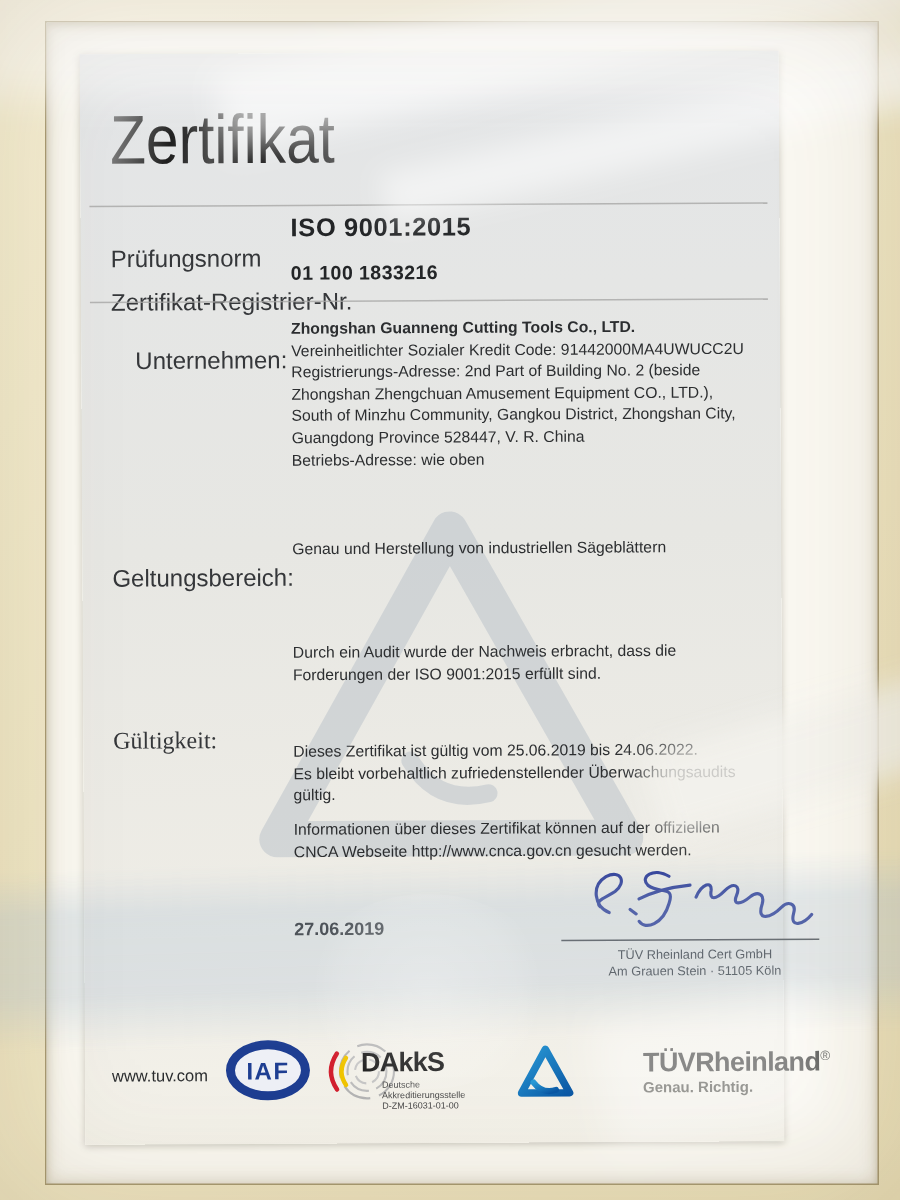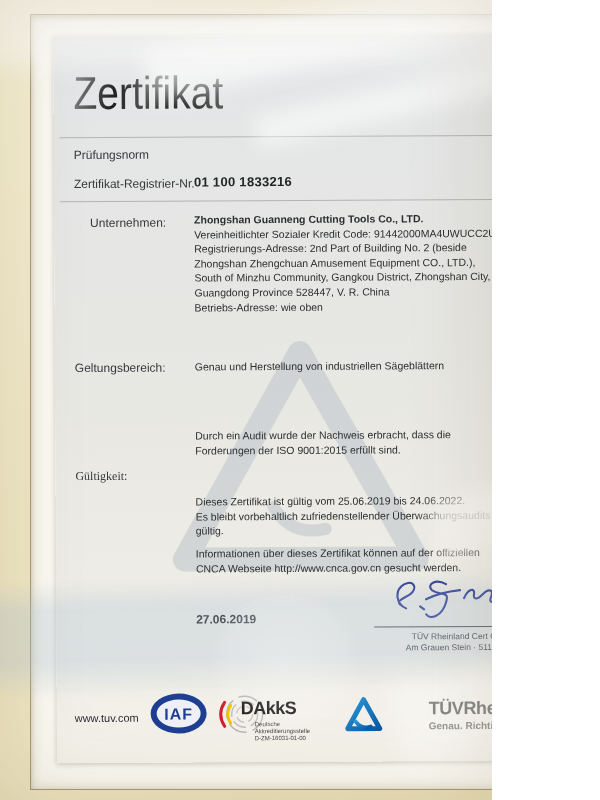--- a/index.html
+++ b/index.html
@@ -1,18 +1,18 @@
 <!DOCTYPE html>
 <html><head>
 <meta charset="utf-8">
 <style>
   * { margin:0; padding:0; box-sizing:border-box; }
   html,body { width:600px; height:800px; font-family:"Liberation Sans", sans-serif; }
   .photo {
-    position:relative; width:492px; height:800px; overflow:hidden;
+    position:relative; width:600px; height:800px; overflow:hidden;
     background: linear-gradient(135deg,#f6efd4 0%, #f0e7c6 40%, #e9deb8 100%);
   }
   .photo::after {
     content:""; position:absolute; inset:0; pointer-events:none; z-index:9;
     box-shadow: inset 0 0 90px rgba(90,70,30,0.14);
   }
   .mat {
     position:absolute; left:30px; top:14px; width:556px; height:776px;
     background:#faf8f1;
     border:1px solid #a89a72;
@@ -28,21 +28,21 @@
   .title {
     position:absolute; left:20px; top:30px;
     font-size:46px; font-weight:400; letter-spacing:0px; color:#2e2e2e;
     transform: scaleX(0.85); transform-origin:left center;
     background: linear-gradient(100deg,#8a8a8a 0%, #1f1f1f 28%, #4a4a4a 46%, #141414 66%, #5c5c5c 100%);
     -webkit-background-clip:text; background-clip:text;
     -webkit-text-fill-color:transparent;
   }
   .divider { position:absolute; left:6px; width:452px; height:1px; background:#a8a8a6; opacity:.8; }
   .d1 { top:101px; } .d2 { top:165px; }
-  .label { position:absolute; left:20px; font-size:12px; color:#35373a; }
+  .label { position:absolute; left:20px; font-size:16px; color:#35373a;margin-top:17px; }
   .val-bold { position:absolute; left:140px; font-weight:700; color:#232527; }
   .iso { top:107px; font-size:17px; letter-spacing:.4px; }
   .reg { top:139px; font-size:13px; letter-spacing:.3px; }
   .text-block {
     position:absolute; left:140px; font-size:10.5px; line-height:14.6px;
     color:#2c2e30; white-space:pre;
   }
   .company-name { font-weight:700; white-space:pre; }
   .date { position:absolute; left:140px; top:577px; font-size:12px; font-weight:700; color:#222; }
   .sig-wrap { position:absolute; left:318px; top:538px; width:178px; }
@@ -86,20 +86,21 @@
     <svg class="watermark" width="295" height="265" viewBox="0 0 295 265">
       <path d="M147 26 L263 232 L31 232 Z" fill="none" stroke="#b9c1c9" stroke-width="24" stroke-linejoin="round"></path>
       <path d="M120 180 q18 30 52 22" fill="none" stroke="#b9c1c9" stroke-width="12" stroke-linecap="round"></path>
     </svg>
 
     <div class="title">Zertifikat</div>
 
     <div class="divider d1"></div>
 
     <div class="label" style="top:112px;">Prüfungsnorm</div>
+    <div class="val-bold iso">ISO 9001:2015</div>
 
     <div class="label" style="top:141px;">Zertifikat-Registrier-Nr.</div>
     <div class="val-bold reg">01 100 1833216</div>
 
     <div class="divider d2"></div>
 
     <div class="label" style="top:180px;padding-left:16px;">Unternehmen:</div>
     <div class="text-block" style="top:177px;"><span class="company-name">Zhongshan Guanneng Cutting Tools Co., LTD.</span><br><span>Vereinheitlichter Sozialer Kredit Code: 91442000MA4UWUCC2U
 Registrierungs-Adresse: 2nd Part of Building No. 2 (beside
 Zhongshan Zhengchuan Amusement Equipment CO., LTD.),

